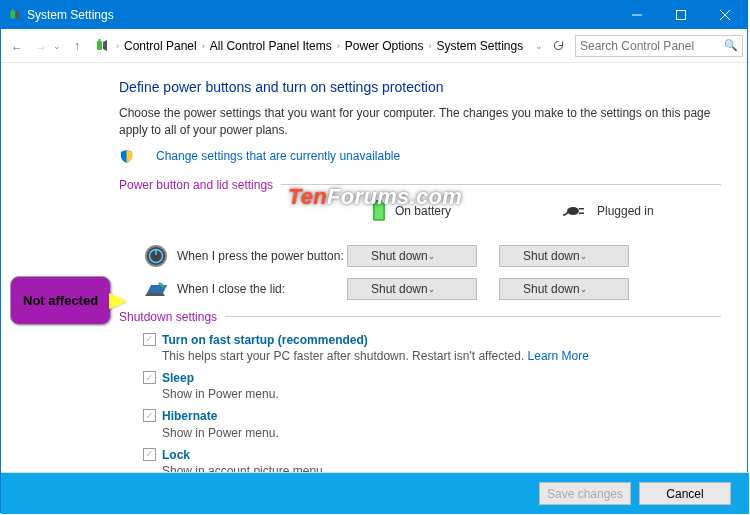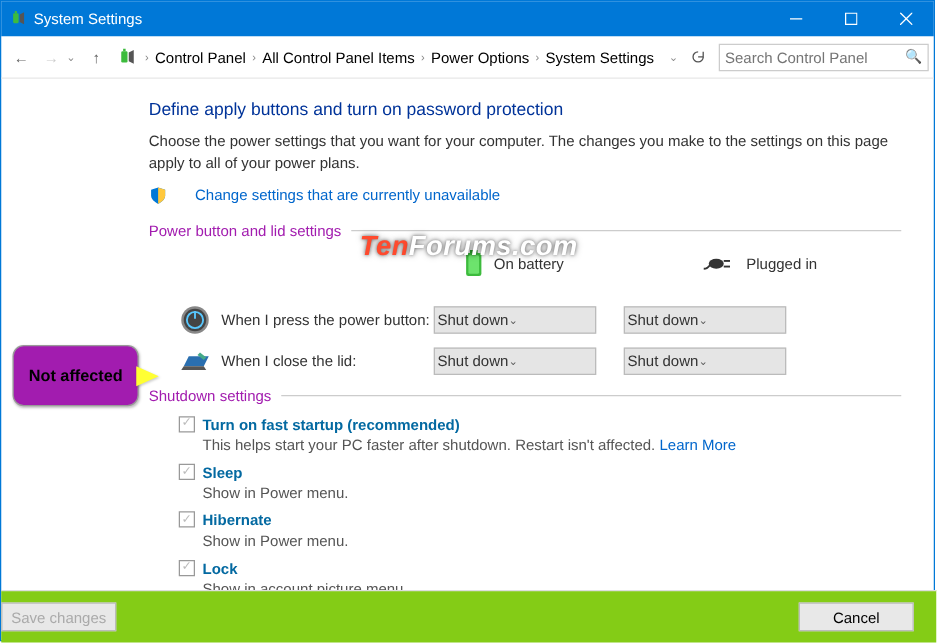--- a/index.html
+++ b/index.html
@@ -26,30 +26,30 @@
   .desc { line-height: 1.4; margin-bottom: 10px; }
   .shieldrow { display: flex; align-items: center; gap: 22px; margin-bottom: 14px; }
   .link { color: #0066cc; cursor: pointer; }
   .section-hdr { display: flex; align-items: center; gap: 8px; margin: 6px 0 8px 0; color: #a21caf; }
   .section-hdr .line { flex: 1; height: 1px; background: #ccc; }
   .colheads { display: flex; gap: 60px; margin-left: 252px; margin-bottom: 22px; align-items: center; text-align: center; }
   .colheads .col { display: flex; align-items: center; gap: 8px; width: 130px; }
   .row { display: flex; align-items: center; margin-bottom: 10px; }
   .row .ricon { width: 26px; margin-left: 24px; margin-right: 8px; display:flex; justify-content:center; }
   .row .rlabel { width: 170px; }
-  .row .sel { width: 130px; height: 22px; background: #e5e5e5; border: 1px solid #bbb; display: flex; align-items: center; padding: 0 2px; margin-right: 22px; font-size: 12px; }
+  .row .sel { width: 130px; height: 22px; background: #e5e5e5; border: 1px solid #bbb; display: flex; align-items: center; padding: 0 23px; margin-right: 22px; font-size: 12px; }
   .row .sel:last-child { margin-right: 0; }
   .chev { font-size: 9px; color: #555; }
   .shutdown { margin-left: 24px; }
   .cbrow { display: flex; gap: 6px; margin-bottom: 6px; line-height: 1.35; }
   .cb { width: 13px; height: 13px; border: 1px solid #999; background: #fff; position: relative; flex-shrink: 0; margin-top: 1px; display:flex; align-items:center; justify-content:center; color:#bbb; font-size:10px; }
   .cbtext .t { font-weight: 600; color: #555; }
   .cbtext .t.dis { color: #0369a1; }
   .cbtext .s { color: #555; }
-  .footer { position: absolute; bottom: 1px; left: 1px; right: 1px; height: 42px; background: #84cc16; border-top: 1px solid #ddd; display: flex; align-items: center; justify-content: space-between; padding-right: 18px; gap: 8px; }
+  .footer { position: absolute; bottom: 1px; left: 1px; right: 1px; height: 42px; background: #0ea5e9; border-top: 1px solid #ddd; display: flex; align-items: center; justify-content: flex-end; padding-right: 18px; gap: 8px; }
   .btn { min-width: 92px; height: 23px; border: 1px solid #bbb; background: #e8e8e8; font-size: 12px; display: flex; align-items: center; justify-content: center; }
   .btn.dis { color: #aaa; }
   .callout { position: absolute; left: 10px; top: 276px; display: flex; align-items: center; z-index: 10; }
   .bubble { background: #a21caf; border: 1px solid #999; border-radius: 9px; padding: 16px 12px; font-weight: 700; font-size: 13px; box-shadow: 1px 1px 2px rgba(0,0,0,0.25); }
   .arrow { width: 0; height: 0; border-top: 8px solid transparent; border-bottom: 8px solid transparent; border-left: 18px solid #ffff33; margin-left: -2px; filter: drop-shadow(1px 1px 1px rgba(0,0,0,0.2)); }
   .watermark { position: absolute; top: 184px; left: 0; right: 0; text-align: center; font-size: 22px; font-weight: 600; font-style: italic; color: #fff; text-shadow: 0 0 3px rgba(0,0,0,0.5),0 0 6px rgba(0,0,0,0.35); pointer-events: none; letter-spacing: 0.3px; }
   .watermark span { color: #ff4a2e; }
 </style>
 </head>
 <body>
@@ -107,21 +107,21 @@
           <path d="M13 3 L13 8 L8 8" fill="none" stroke="#555" stroke-width="1.3"></path>
         </svg>
       </div>
     <div class="search">
       <input placeholder="Search Control Panel" style="">
       <span class="sicon">🔍</span>
     </div>
   </div>
 
   <div class="content">
-    <h1>Define apply buttons and turn on password protection</h1>
+    <h1>Define power buttons and turn on settings protection</h1>
     <div class="desc">Choose the power settings that you want for your computer. The changes you make to the settings on this page apply to all of your power plans.</div>
     <div class="shieldrow">
       <svg width="15" height="15" viewBox="0 0 16 16">
           <path d="M8 1 L14 3 L14 8 C14 12 8 15 8 15 C8 15 2 12 2 8 L2 3 Z" fill="#0078d7"></path>
           <path d="M8 1 L14 3 L14 8 C14 12 8 15 8 15 Z" fill="#ffc83d"></path>
         </svg>
       <span class="link">Change settings that are currently unavailable</span>
     </div>
 
     <div class="section-hdr">

